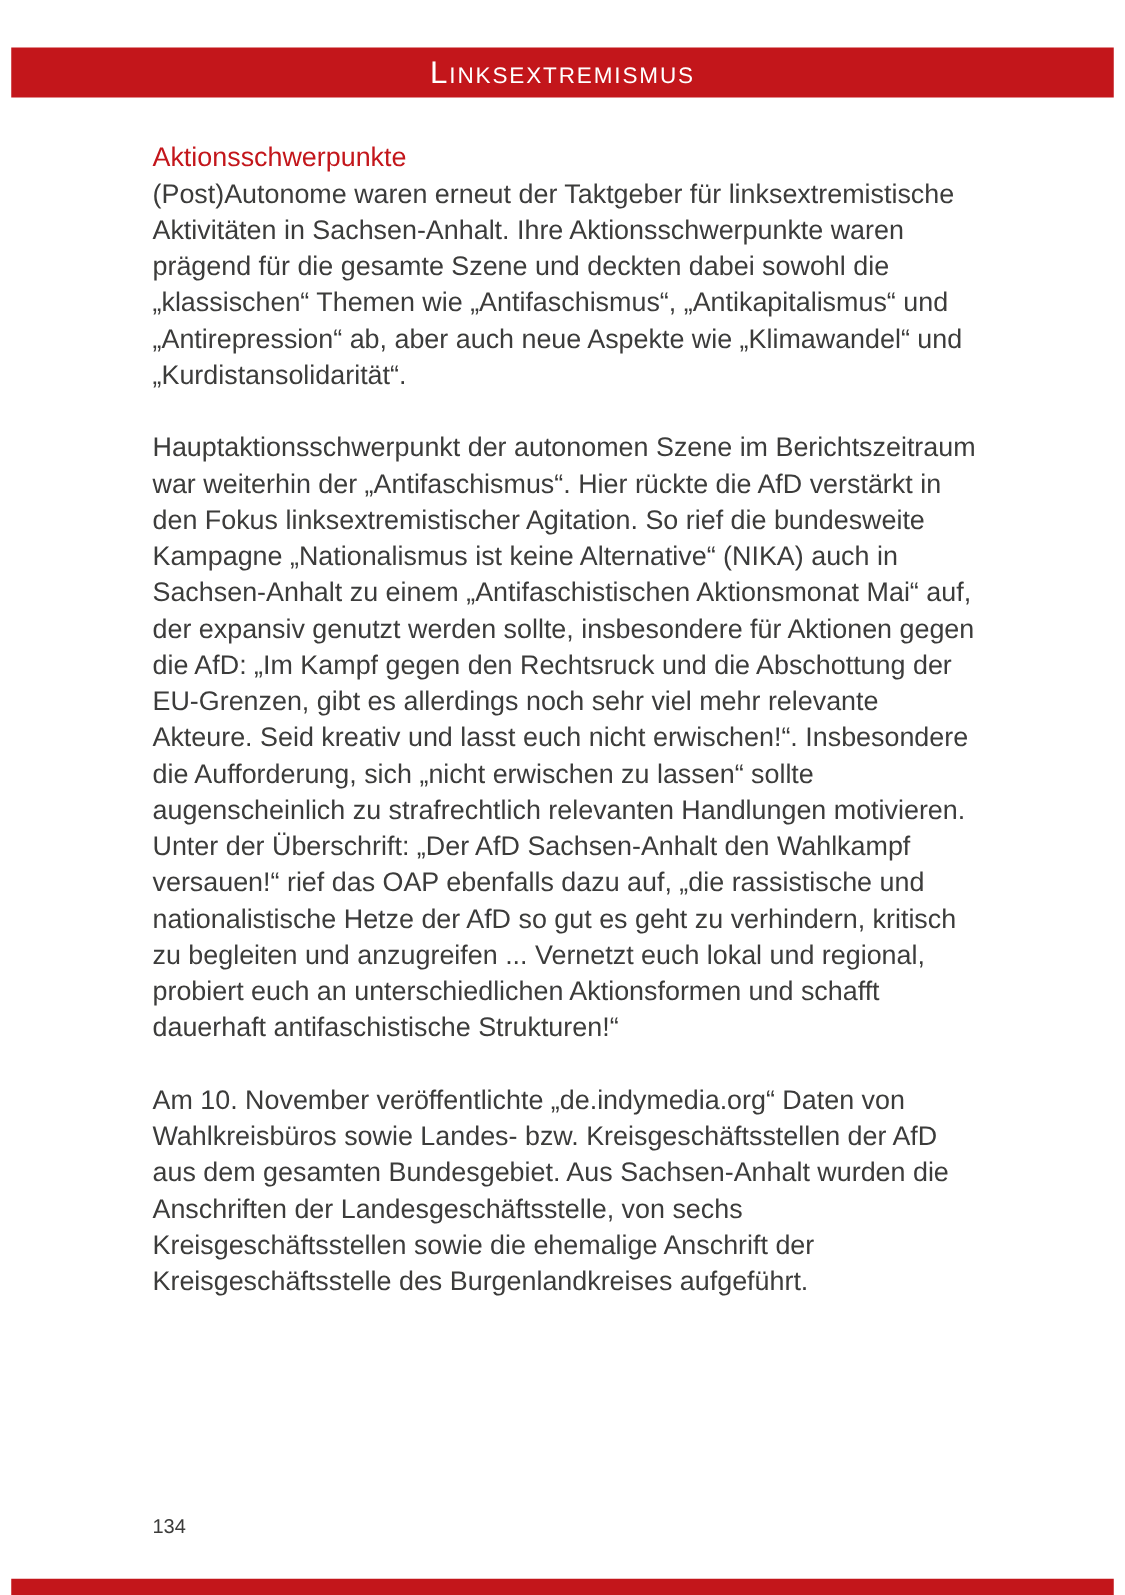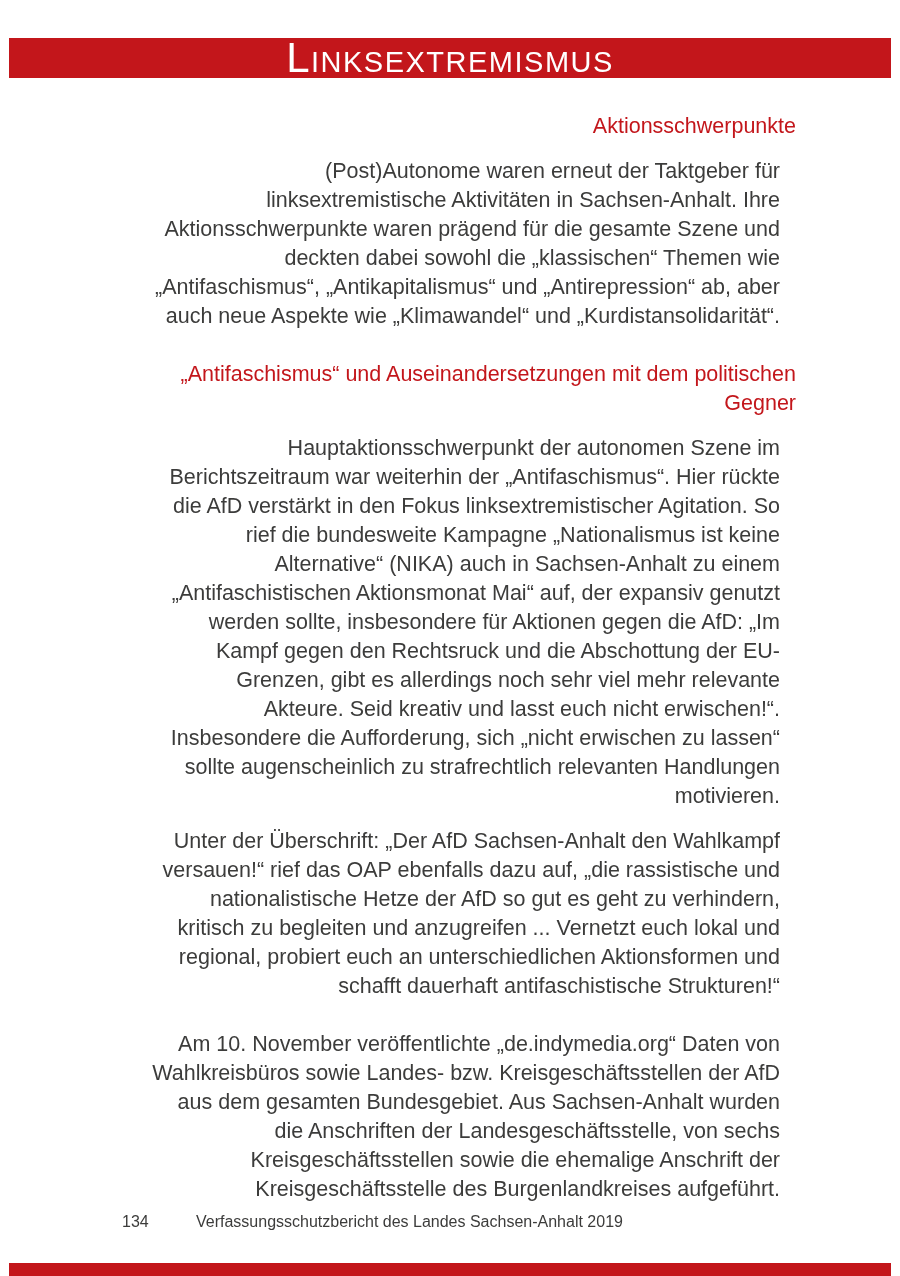--- a/index.html
+++ b/index.html
@@ -14,41 +14,41 @@
   }
   .chapter-bar {
     position: absolute;
     left: 9px; right: 9px; top: 38px; height: 40px;
     background: var(--accent, #c3161b);
     display: flex; align-items: center; justify-content: center;
   }
   .chapter-title {
     color: #ffffff;
     font-variant: small-caps;
-    font-size: 42px;
+    font-size: 25px;
     letter-spacing: 1.5px;
     line-height: 1;
     font-weight: 400;
   }
   .page-body {
     position: absolute;
-    left: 136px; top: 112px; width: 660px;
+    left: 122px; top: 112px; width: 660px;
     font-size: 21.5px;
     line-height: 29px;
-    text-align: right;
+    text-align: left;
   }
   .section + .section { margin-top: 29px; }
   .heading {
     margin: 0;
     font-size: 21.5px;
     line-height: 29px;
     font-weight: 400;
     color: var(--accent, #c3161b);
   }
-  .para { margin: 16px; }
+  .para { margin: 0; }
   .it { }
   .page-footer {
     position: absolute;
     left: 122px; top: 1210px; width: 660px;
     font-size: 16px;
     line-height: 24px;
     display: flex;
   }
   .page-number { width: 74px; flex: 0 0 auto; }
   .bottom-bar {
@@ -63,27 +63,25 @@
 <header class="chapter-bar">
   <span class="chapter-title">Linksextremismus</span>
 </header>
 
 <main class="page-body">
     <section class="section">
       <h2 class="heading">Aktionsschwerpunkte</h2>
       <p class="para"><span>(Post)Autonome waren erneut der Taktgeber für linksextremistische Aktivitäten in Sachsen-Anhalt. Ihre Aktionsschwerpunkte waren prägend für die gesamte Szene und deckten dabei sowohl die „klassischen“ Themen wie „Antifaschismus“, „Antikapitalismus“ und „Antirepression“ ab, aber auch neue Aspekte wie „Klimawandel“ und „Kurdistansolidarität“.</span></p>
     </section>
     <section class="section">
-      <h2 class="heading">„Antifaschismus“ und Auseinandersetzungen mit dem politischen Gegner</h2>
       <p class="para"><span>Hauptaktionsschwerpunkt der autonomen Szene im Berichtszeitraum war weiterhin der „Antifaschismus“. Hier rückte die AfD verstärkt in den Fokus linksextremistischer Agitation. So rief die bundesweite Kampagne „Nationalismus ist keine Alternative“ (NIKA) auch in Sachsen-Anhalt zu einem „</span><span class="it">Antifaschistischen Aktionsmonat Mai</span><span>“ auf, der expansiv genutzt werden sollte, insbesondere für Aktionen gegen die AfD: „</span><span class="it">Im Kampf gegen den Rechtsruck und die Abschottung der EU-Grenzen, gibt es allerdings noch sehr viel mehr relevante Akteure. Seid kreativ und lasst euch nicht erwischen!</span><span>“. Insbesondere die Aufforderung, sich „</span><span class="it">nicht erwischen zu lassen</span><span>“ sollte augenscheinlich zu strafrechtlich relevanten Handlungen motivieren.</span></p>
       <p class="para"><span>Unter der Überschrift: „</span><span class="it">Der AfD Sachsen-Anhalt den Wahlkampf versauen!</span><span>“ rief das OAP ebenfalls dazu auf, „</span><span class="it">die rassistische und nationalistische Hetze der AfD so gut es geht zu verhindern, kritisch zu begleiten und anzugreifen ... Vernetzt euch lokal und regional, probiert euch an unterschiedlichen Aktionsformen und schafft dauerhaft antifaschistische Strukturen!</span><span>“</span></p>
     </section>
     <section class="section">
       <p class="para"><span>Am 10. November veröffentlichte „de.indymedia.org“ Daten von Wahlkreisbüros sowie Landes- bzw. Kreisgeschäftsstellen der AfD aus dem gesamten Bundesgebiet. Aus Sachsen-Anhalt wurden die Anschriften der Landesgeschäftsstelle, von sechs Kreisgeschäftsstellen sowie die ehemalige Anschrift der Kreisgeschäftsstelle des Burgenlandkreises aufgeführt.</span></p>
     </section>
   </main>
 
 <footer class="page-footer">
   <span class="page-number">134</span>
-  <span class="footer-title">Verfassungsschutzbericht des Landes Sachsen-Anhalt 2019</span>
 </footer>
 
 <div class="bottom-bar"></div>
 
 </body></html>

